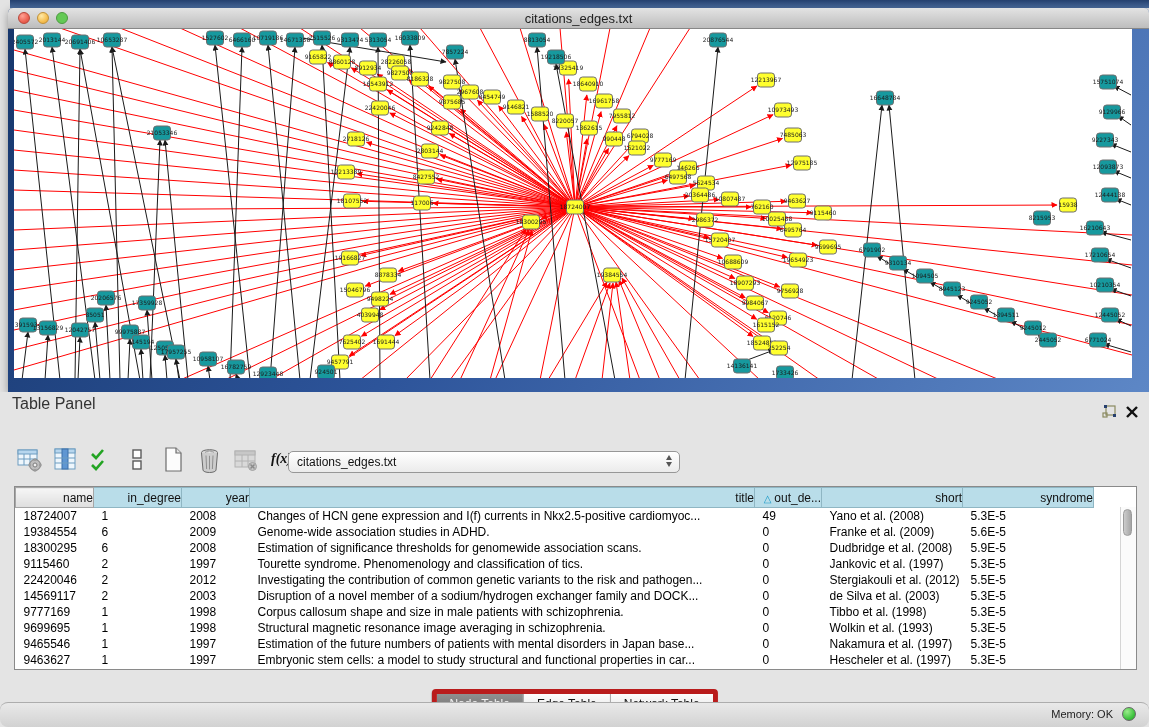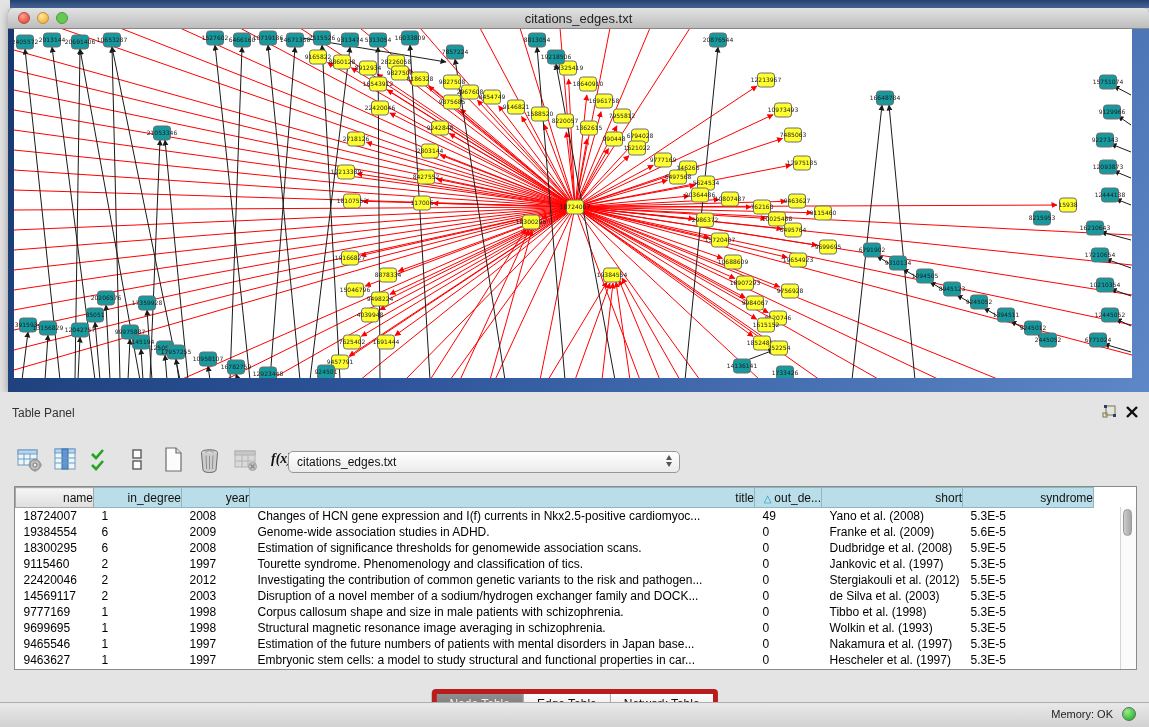--- a/index.html
+++ b/index.html
@@ -28,21 +28,21 @@
   .canvas svg{display:block;}
   .canvas text{font-size:6px;font-family:"DejaVu Sans",sans-serif;fill:#1c1c1c;}
 
   
   .divider-nub{position:absolute;left:570px;top:393px;width:0;height:0;
                border-left:4px solid transparent;border-right:4px solid transparent;
                border-bottom:4px solid #8a8a8a;}
 
   
   .panel{position:absolute;left:0;top:392px;width:1149px;height:335px;background:#e4e4e4;}
-  .panel-title{position:absolute;left:12px;top:14px;font-size:12px;color:#333;}
+  .panel-title{position:absolute;left:12px;top:3px;font-size:16px;color:#333;}
   .float-btn{position:absolute;right:32px;top:12px;width:16px;height:16px;}
   .close-btn{position:absolute;right:9px;top:12px;width:16px;height:16px;}
 
   .toolbar{position:absolute;left:16px;top:52px;height:30px;display:flex;align-items:center;gap:9px;}
   .tool{width:27px;height:27px;display:flex;align-items:center;justify-content:center;}
   .fx{font-family:"Liberation Serif",serif;font-style:italic;font-weight:bold;font-size:14px;color:#111;}
 
   .dropdown{position:absolute;left:288px;top:59px;width:392px;height:22px;box-sizing:border-box;
             border:1px solid #979797;border-radius:5px;background:linear-gradient(#ffffff,#ebebeb);
             display:flex;align-items:center;padding:0 8px;font-size:12px;color:#111;}
@@ -66,21 +66,21 @@
 
   .tabs{position:absolute;top:297px;left:50%;transform:translateX(-50%);display:flex;height:20px;
         border:5px solid #b91c1c;border-radius:4px;overflow:hidden;background:#fff;
         box-shadow:0 1px 1px rgba(0,0,0,.15);}
   .tab{padding:0 13px;line-height:20px;font-size:12px;background:linear-gradient(#fdfdfd,#e2e2e2);
        color:#111;border-left:1px solid #a5a5a5;}
   .tab:first-child{border-left:none;}
   .tab.active{background:linear-gradient(#909090,#6d6d6d);color:#f3f3f3;}
 
   .statusbar{position:absolute;left:0;top:310px;width:100%;height:25px;
-             background:linear-gradient(#e9e9e9,#d2d2d2);border-top:1px solid #adadad;box-sizing:border-box;}
+             background:linear-gradient(#e9e9e9,#d2d2d2);border-top:1px solid #adadad;box-sizing:border-box;border-radius:8px;}
   .mem{position:absolute;right:36px;top:5px;font-size:11px;color:#222;}
   .memdot{position:absolute;right:13px;top:4px;width:14px;height:14px;border-radius:50%;box-sizing:border-box;
           background:radial-gradient(circle at 35% 30%,#9bec8b,#3cc23c 65%,#2b9e2b);border:1px solid #676767;}
 </style>
 </head>
 <body>
 
 <div class="top-strip"></div>
 
 <div class="netwin">

